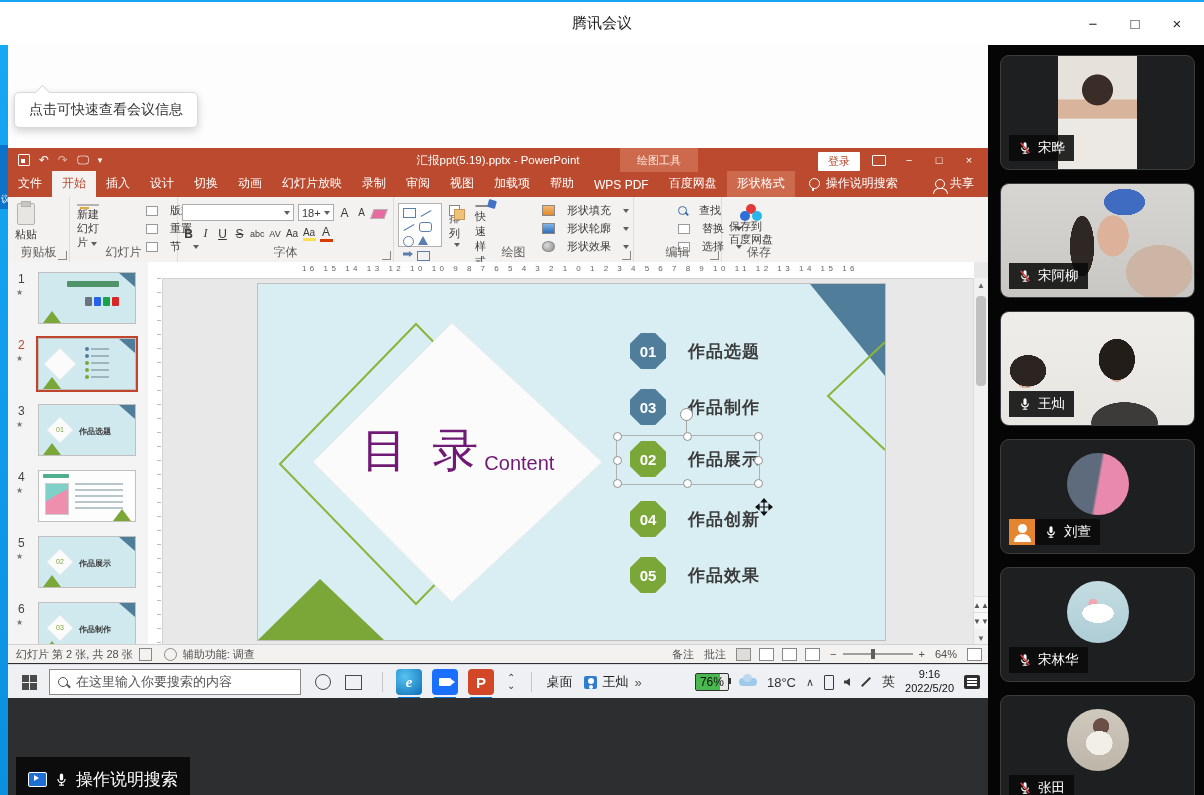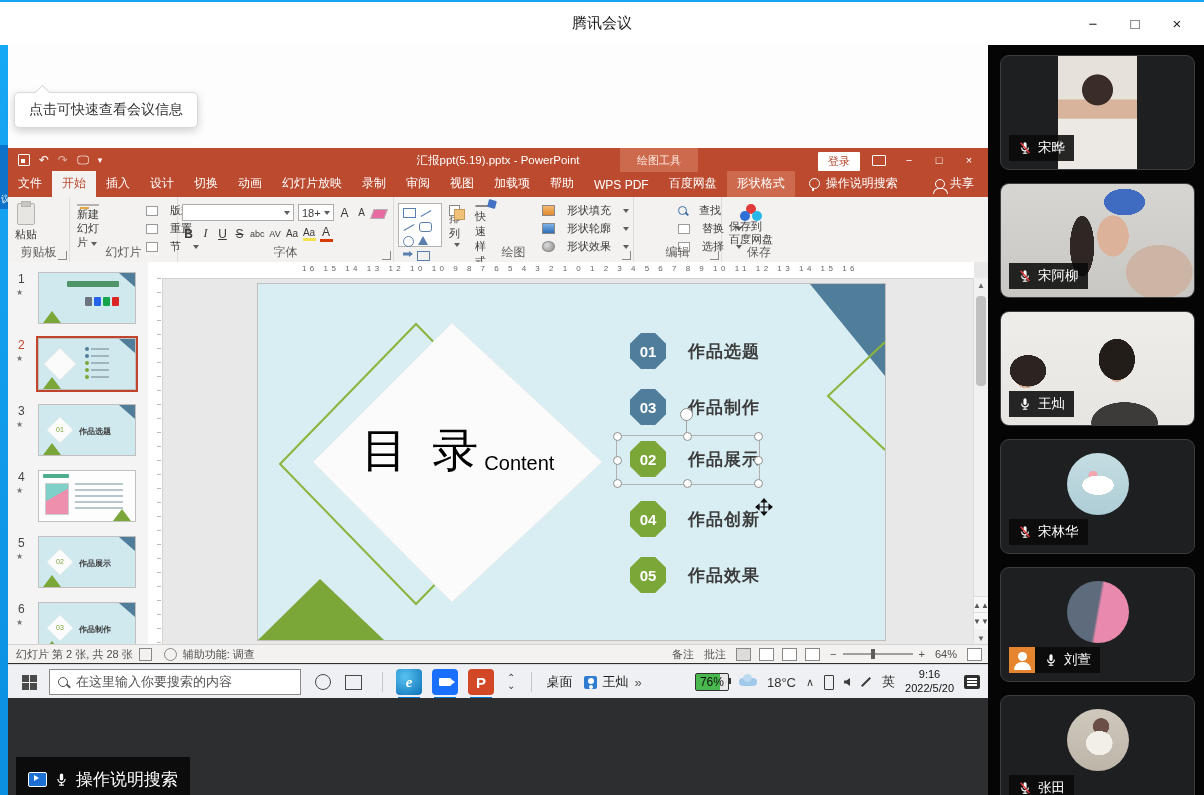--- a/index.html
+++ b/index.html
@@ -140,21 +140,21 @@
   .v-ruler{position:absolute;left:140px;top:16px;width:14px;bottom:0;background:#fff;border-right:1px solid #d5d3d1;
         background-image:repeating-linear-gradient(180deg,#bbb 0 1px,transparent 1px 14px);background-size:4px 100%;background-repeat:no-repeat;background-position:9px 0;}
   .scrollbar{position:absolute;right:0;top:16px;width:14px;bottom:0;background:#f1f1f1;border-left:1px solid #ddd;}
   .sb-arrow{position:absolute;left:0;width:14px;height:14px;color:#666;font-size:8px;display:flex;align-items:center;justify-content:center;}
   .sb-thumb{position:absolute;left:2px;top:18px;width:10px;height:90px;background:#c1c1c1;border-radius:4px;}
   .sb-nav{position:absolute;left:0;width:14px;height:16px;color:#555;font-size:8px;display:flex;align-items:center;justify-content:center;border-top:1px solid #ddd;background:#f7f7f7;}
 
   
   .canvas{position:absolute;left:250px;top:22px;width:627px;height:356px;background:#d9eef3;box-shadow:0 0 0 1px #c2c0be;}
   .canvas svg{position:absolute;left:0;top:0;}
-  .toc-title{position:absolute;left:55px;top:136px;width:290px;text-align:center;color:#000000;}
+  .toc-title{position:absolute;left:55px;top:136px;width:290px;text-align:center;color:#701a75;}
   .toc-cn{font-size:46px;letter-spacing:6px;}
   .toc-en{font-size:20px;position:relative;top:4px;letter-spacing:0;}
   .toc-item{position:absolute;left:372px;height:36px;display:flex;align-items:center;gap:22px;}
   .oct{width:36px;height:36px;clip-path:polygon(30% 0,70% 0,100% 30%,100% 70%,70% 100%,30% 100%,0 70%,0 30%);
         color:#fff;font-size:15px;font-weight:bold;display:flex;align-items:center;justify-content:center;}
   .oct.blue{background:#4f7d9a;} .oct.green{background:#7ba638;}
   .toc-label{font-size:17px;font-weight:bold;color:#3c3c3c;letter-spacing:1px;white-space:nowrap;}
   .selbox{position:absolute;left:358px;top:151px;width:142px;height:48px;border:1px solid #b0b0b0;}
   .handle{position:absolute;width:7px;height:7px;background:#fff;border:1px solid #8f8f8f;border-radius:50%;}
   .rot-line{position:absolute;left:428px;top:136px;width:1px;height:16px;background:#a5a5a5;}
@@ -764,49 +764,49 @@
             <path d="M4.2 7.5 a3.8 3.8 0 0 0 7.6 0" fill="none" stroke="#fff" stroke-width="1.3"></path>
             <line x1="8" y1="11.6" x2="8" y2="14" stroke="#fff" stroke-width="1.3"></line>
             <line x1="5.4" y1="14" x2="10.6" y2="14" stroke="#fff" stroke-width="1.3"></line>
           </svg>
           <span>王灿</span>
         </div>
       </div>
     </div>
 
     <div class="tile">
+      <div class="avatar av-liuxuan"></div>
+      <div class="namechip-row">
+        <div class="hostbadge">
+            <span class="hb-person"></span>
+          </div>
+        <div class="namechip">
+          <svg width="14" height="14" viewBox="0 0 16 16">
+            <rect x="6.2" y="1.5" width="3.6" height="7.5" rx="1.8" fill="#fff"></rect>
+            <path d="M4.2 7.5 a3.8 3.8 0 0 0 7.6 0" fill="none" stroke="#fff" stroke-width="1.3"></path>
+            <line x1="8" y1="11.6" x2="8" y2="14" stroke="#fff" stroke-width="1.3"></line>
+            <line x1="5.4" y1="14" x2="10.6" y2="14" stroke="#fff" stroke-width="1.3"></line>
+          </svg>
+          <span>刘萱</span>
+        </div>
+      </div>
+    </div>
+
+    <div class="tile">
       <div class="avatar av-songlinhua"></div>
       <div class="namechip-row">
         <div class="namechip">
           <svg width="14" height="14" viewBox="0 0 16 16">
             <rect x="6.2" y="1.5" width="3.6" height="7.5" rx="1.8" fill="#fff"></rect>
             <path d="M4.2 7.5 a3.8 3.8 0 0 0 7.6 0" fill="none" stroke="#fff" stroke-width="1.3"></path>
             <line x1="8" y1="11.6" x2="8" y2="14" stroke="#fff" stroke-width="1.3"></line>
             <line x1="5.4" y1="14" x2="10.6" y2="14" stroke="#fff" stroke-width="1.3"></line>
             <line x1="3" y1="2" x2="13" y2="13.6" stroke="#e23b3b" stroke-width="1.7"></line>
           </svg>
           <span>宋林华</span>
-        </div>
-      </div>
-    </div>
-
-    <div class="tile">
-      <div class="avatar av-liuxuan"></div>
-      <div class="namechip-row">
-        <div class="hostbadge">
-            <span class="hb-person"></span>
-          </div>
-        <div class="namechip">
-          <svg width="14" height="14" viewBox="0 0 16 16">
-            <rect x="6.2" y="1.5" width="3.6" height="7.5" rx="1.8" fill="#fff"></rect>
-            <path d="M4.2 7.5 a3.8 3.8 0 0 0 7.6 0" fill="none" stroke="#fff" stroke-width="1.3"></path>
-            <line x1="8" y1="11.6" x2="8" y2="14" stroke="#fff" stroke-width="1.3"></line>
-            <line x1="5.4" y1="14" x2="10.6" y2="14" stroke="#fff" stroke-width="1.3"></line>
-          </svg>
-          <span>刘萱</span>
         </div>
       </div>
     </div>
 
     <div class="tile">
       <div class="avatar av-zhangtian"></div>
       <div class="namechip-row">
         <div class="namechip">
           <svg width="14" height="14" viewBox="0 0 16 16">
             <rect x="6.2" y="1.5" width="3.6" height="7.5" rx="1.8" fill="#fff"></rect>

